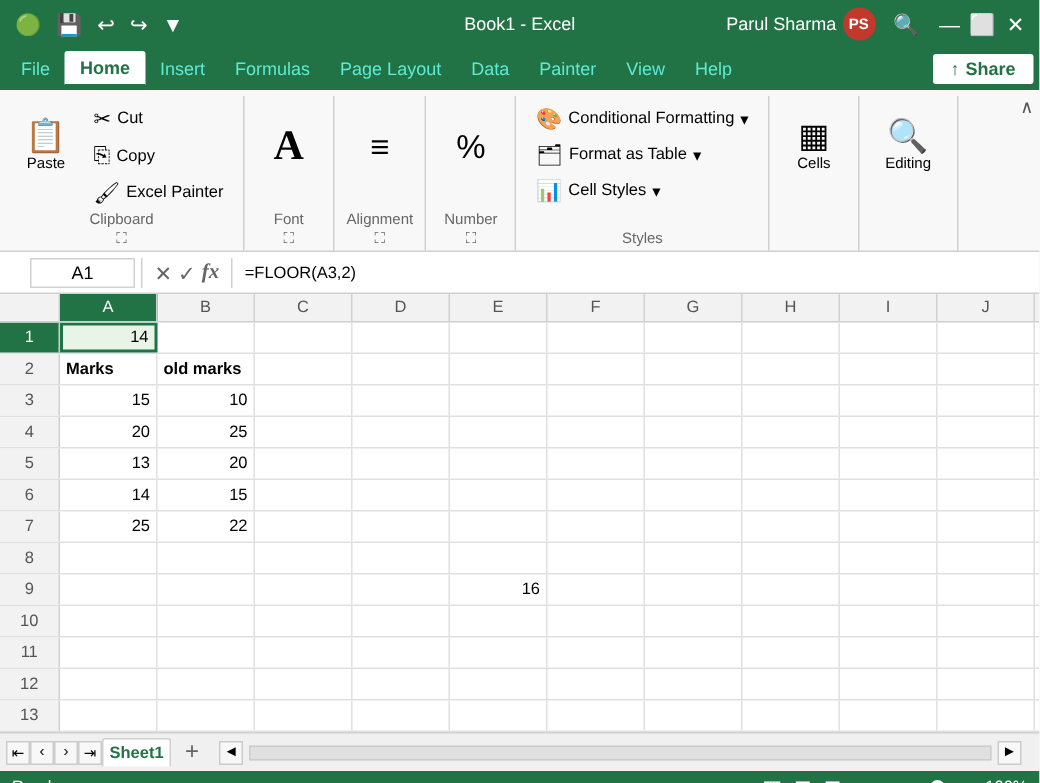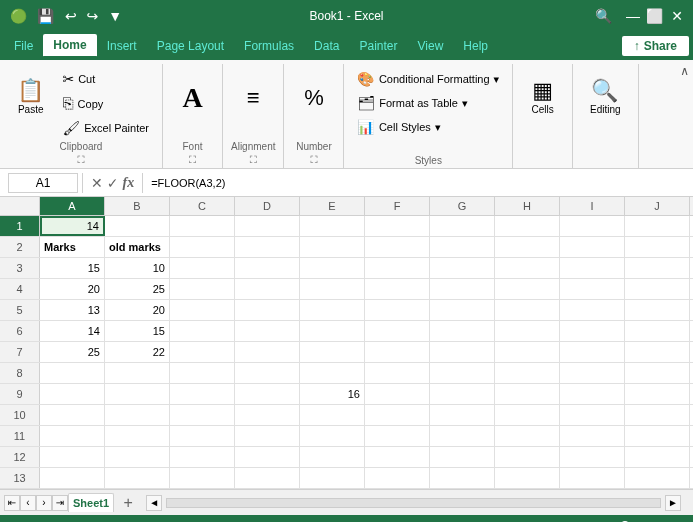--- a/index.html
+++ b/index.html
@@ -110,21 +110,21 @@
     }
     .ribbon-small-icon { font-size: 14px; }
 
     
     .formula-bar {
       display: flex;
       align-items: center;
       background: white;
       border-bottom: 1px solid #d0d0d0;
       height: 28px;
-      padding: 0 8px;
+      padding: 0 20px;
     }
     .cell-ref-box {
       width: 70px;
       border: 1px solid #d0d0d0;
       padding: 2px 4px;
       font-size: 12px;
       text-align: center;
     }
     .formula-bar-divider { width: 1px; background: #d0d0d0; height: 20px; margin: 0 4px; }
     .formula-bar-icons { display: flex; gap: 4px; align-items: center; color: #666; font-size: 14px; cursor: pointer; padding: 0 4px; }
@@ -219,33 +219,37 @@
 <div class="title-bar">
   <div class="title-bar-left">
     <span class="qat-icon">🟢</span>
     <span class="qat-icon">💾</span>
     <span class="qat-icon">↩</span>
     <span class="qat-icon">↪</span>
     <span class="qat-icon">▼</span>
   </div>
   <div class="title-bar-center">Book1 - Excel</div>
   <div class="title-bar-right">
+    <div class="user-area">
+      <span>Parul Sharma</span>
+      <div class="user-avatar">PS</div>
+    </div>
     <span style="color:white;font-size:14px;cursor:pointer;padding:0 6px;">🔍</span>
     <button class="win-btn">—</button>
     <button class="win-btn">⬜</button>
     <button class="win-btn close-btn">✕</button>
   </div>
 </div>
 
 <div class="menu-bar">
   <span class="menu-item">File</span>
   <span class="menu-item active">Home</span>
   <span class="menu-item">Insert</span>
+  <span class="menu-item">Formulas</span>
   <span class="menu-item">Page Layout</span>
-  <span class="menu-item">Formulas</span>
   <span class="menu-item">Data</span>
   <span class="menu-item">Painter</span>
   <span class="menu-item">View</span>
   <span class="menu-item">Help</span>
   <button class="share-btn">
     <span>↑</span>
     <span>Share</span>
   </button>
 </div>
 

